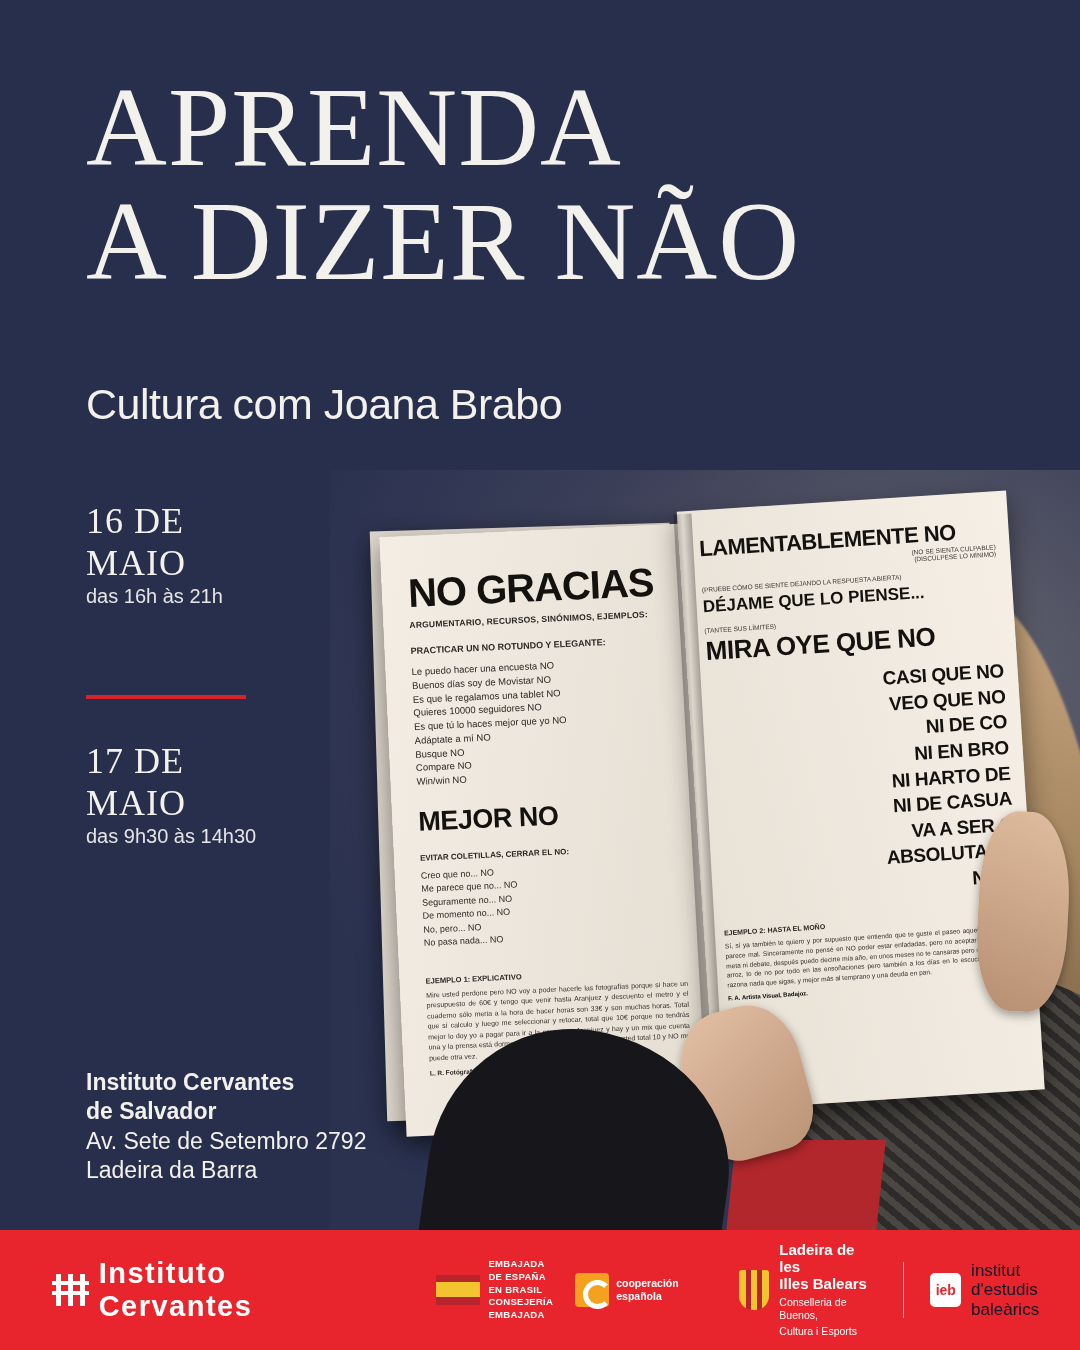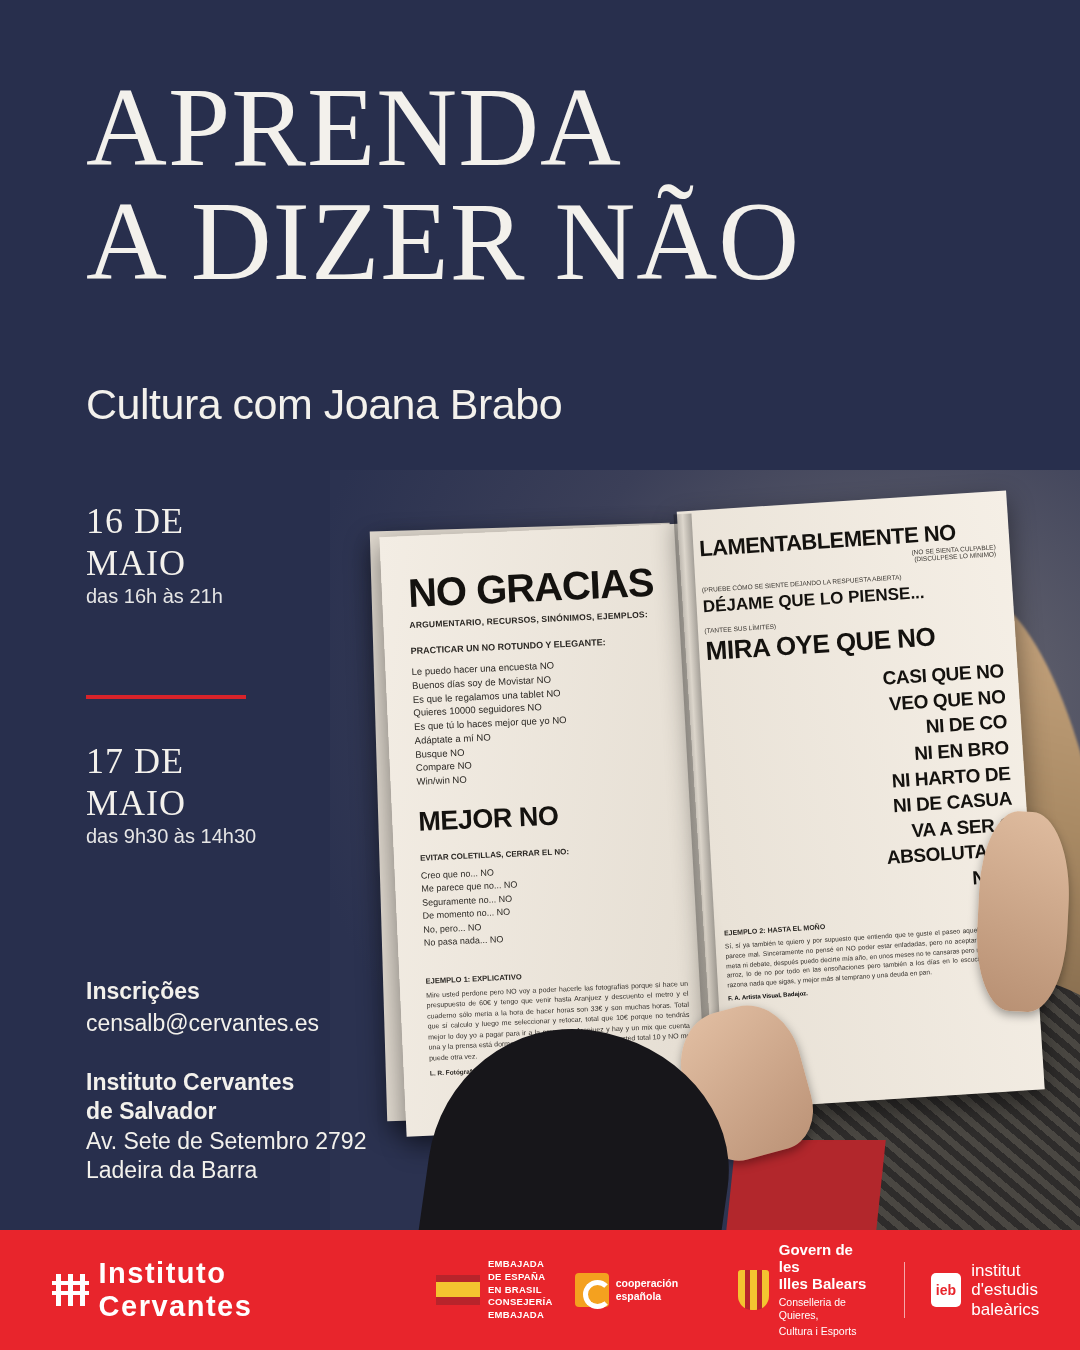--- a/index.html
+++ b/index.html
@@ -249,21 +249,21 @@
   .ieb { margin-left: 26px; display: flex; align-items: center; }
   .ieb-mark {
     width: 34px; height: 34px; background: #fff; border-radius: 5px;
     margin-right: 10px; position: relative;
   }
   .ieb-mark::after {
     content: "ieb"; position: absolute; left: 0; top: 0; width: 100%; height: 100%;
     display: flex; align-items: center; justify-content: center;
     color: #e8252c; font-size: 14px; font-weight: bold;
   }
-  .ieb-text { color: #ffffff; font-size: 17px; line-height: 1.15; }
+  .ieb-text { color: #0f172a; font-size: 17px; line-height: 1.15; }
   .ieb-text .i2 { font-size: 17px; }
 </style>
 </head>
 <body>
 
 <div id="poster">
 
   <div class="photo-wrap">
     <div class="photo-bg"></div>
     <div class="hair"></div>
@@ -350,24 +350,20 @@
   </div>
 
   <div class="rule"></div>
 
   <div class="date-block d2">
     <div class="date-big">17 DE</div>
     <div class="date-big">MAIO</div>
     <div class="date-small">das 9h30 às 14h30</div>
   </div>
 
-  <div class="insc">
-    <div class="t">Inscrições</div>
-    <div class="m">censalb@cervantes.es</div>
-  </div>
 
   <div class="addr">
     <div class="b">Instituto Cervantes</div>
     <div class="b">de Salvador</div>
     <div class="n">Av. Sete de Setembro 2792</div>
     <div class="n">Ladeira da Barra</div>
   </div>
 
   <div class="footer">
 
@@ -397,23 +393,23 @@
       <div class="coop-mark"></div>
       <div class="coop-text">
         <div>cooperación</div>
         <div>española</div>
       </div>
     </div>
 
     <div class="balears">
       <div class="bal-shield"></div>
       <div class="bal-text">
-        <div class="b1">Govern de les</div>
+        <div class="b1">Ladeira de les</div>
         <div class="b1">Illes Balears</div>
-        <div class="b2">Conselleria de Quieres,</div>
+        <div class="b2">Conselleria de Buenos,</div>
         <div class="b2">Cultura i Esports</div>
       </div>
     </div>
 
     <div class="divider"></div>
 
     <div class="ieb">
       <div class="ieb-mark"></div>
       <div class="ieb-text">
         <div class="i1">institut d'estudis</div>

